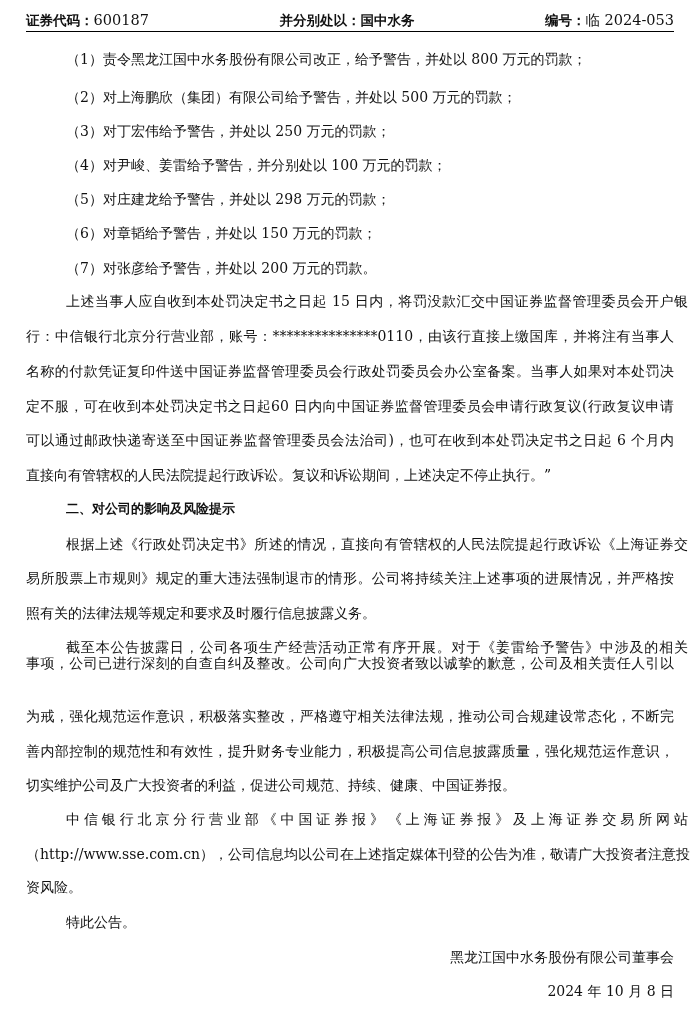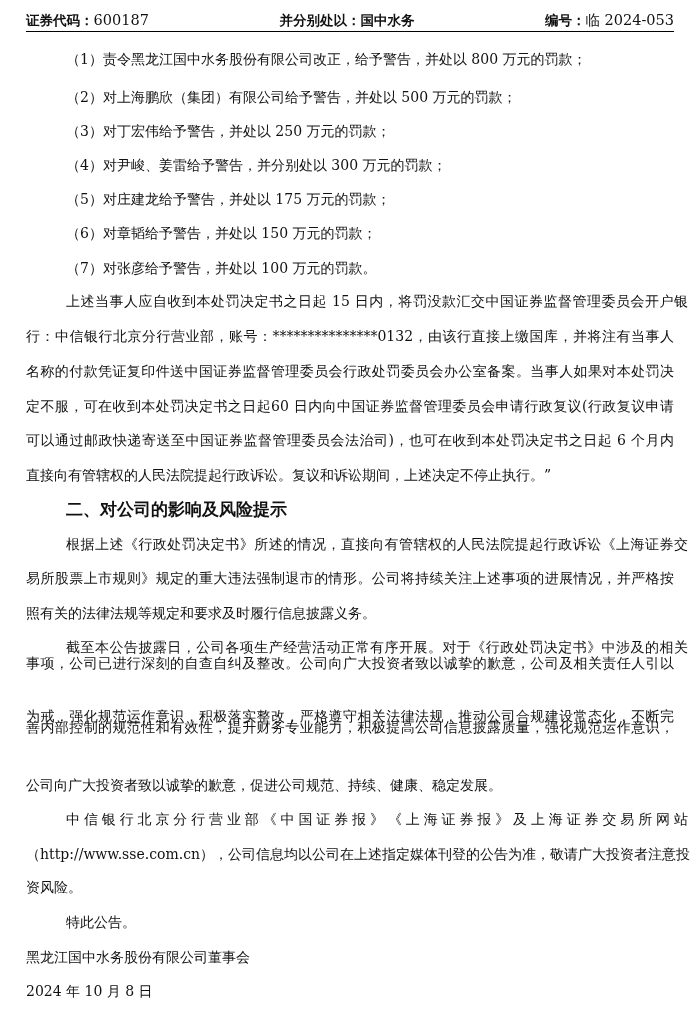--- a/index.html
+++ b/index.html
@@ -40,61 +40,62 @@
     overflow: visible;
   }
   .indent { left: 66px; width: 622px; }
   .justify {
     text-align: justify;
     text-align-last: justify;
   }
   .bold {
     font-weight: bold;
     font-family: "DejaVu Sans", "Liberation Sans", sans-serif;
-    font-size: 17px;
+    font-size: 13px;
   }
   .right {
+    text-align: right;
   }
 </style>
 </head>
 <body>
 
 <div class="header">
   <span><span class="hl">证券代码：</span><span>600187</span></span>
   <span><span class="hl">并分别处以：</span><span class="hl">国中水务</span></span>
   <span><span class="hl">编号：</span><span>临 2024-053</span></span>
 </div>
 
 <div class="line indent" style="top:50px">（1）责令黑龙江国中水务股份有限公司改正，给予警告，并处以 800 万元的罚款；</div>
 <div class="line indent" style="top:88px">（2）对上海鹏欣（集团）有限公司给予警告，并处以 500 万元的罚款；</div>
 <div class="line indent" style="top:122px">（3）对丁宏伟给予警告，并处以 250 万元的罚款；</div>
-<div class="line indent" style="top:156px">（4）对尹峻、姜雷给予警告，并分别处以 300 万元的罚款；</div>
-<div class="line indent" style="top:190px">（5）对庄建龙给予警告，并处以 175 万元的罚款；</div>
+<div class="line indent" style="top:156px">（4）对尹峻、姜雷给予警告，并分别处以 100 万元的罚款；</div>
+<div class="line indent" style="top:190px">（5）对庄建龙给予警告，并处以 298 万元的罚款；</div>
 
 <div class="line indent" style="top:224px">（6）对章韬给予警告，并处以 150 万元的罚款；</div>
-<div class="line indent" style="top:259px">（7）对张彦给予警告，并处以 100 万元的罚款。</div>
+<div class="line indent" style="top:259px">（7）对张彦给予警告，并处以 200 万元的罚款。</div>
 
 <div class="line indent justify" style="top:292px">上述当事人应自收到本处罚决定书之日起 15 日内，将罚没款汇交中国证券监督管理委员会开户银</div>
-<div class="line justify" style="top:327px">行：中信银行北京分行营业部，账号：***************0132，由该行直接上缴国库，并将注有当事人</div>
+<div class="line justify" style="top:327px">行：中信银行北京分行营业部，账号：***************0110，由该行直接上缴国库，并将注有当事人</div>
 <div class="line justify" style="top:362px">名称的付款凭证复印件送中国证券监督管理委员会行政处罚委员会办公室备案。当事人如果对本处罚决</div>
 <div class="line justify" style="top:397px">定不服，可在收到本处罚决定书之日起60 日内向中国证券监督管理委员会申请行政复议(行政复议申请</div>
 <div class="line justify" style="top:431px">可以通过邮政快递寄送至中国证券监督管理委员会法治司)，也可在收到本处罚决定书之日起 6 个月内</div>
 <div class="line" style="top:466px">直接向有管辖权的人民法院提起行政诉讼。复议和诉讼期间，上述决定不停止执行。”</div>
 
 <div class="line indent bold" style="top:500px">二、对公司的影响及风险提示</div>
 
 <div class="line indent justify" style="top:535px">根据上述《行政处罚决定书》所述的情况，直接向有管辖权的人民法院提起行政诉讼《上海证券交</div>
 <div class="line justify" style="top:569px">易所股票上市规则》规定的重大违法强制退市的情形。公司将持续关注上述事项的进展情况，并严格按</div>
 <div class="line" style="top:604px">照有关的法律法规等规定和要求及时履行信息披露义务。</div>
 
-<div class="line indent justify" style="top:638px">截至本公告披露日，公司各项生产经营活动正常有序开展。对于《行政处罚决定书》中涉及的相关</div>
+<div class="line indent justify" style="top:638px">截至本公告披露日，公司各项生产经营活动正常有序开展。对于《姜雷给予警告》中涉及的相关</div>
 <div class="line justify" style="top:654px">事项，公司已进行深刻的自查自纠及整改。公司向广大投资者致以诚挚的歉意，公司及相关责任人引以</div>
 <div class="line justify" style="top:707px">为戒，强化规范运作意识，积极落实整改，严格遵守相关法律法规，推动公司合规建设常态化，不断完</div>
-<div class="line justify" style="top:718px">善内部控制的规范性和有效性，提升财务专业能力，积极提高公司信息披露质量，强化规范运作意识，</div>
-<div class="line" style="top:776px">公司向广大投资者致以诚挚的歉意，促进公司规范、持续、健康、稳定发展。</div>
+<div class="line justify" style="top:742px">善内部控制的规范性和有效性，提升财务专业能力，积极提高公司信息披露质量，强化规范运作意识，</div>
+<div class="line" style="top:776px">切实维护公司及广大投资者的利益，促进公司规范、持续、健康、中国证券报。</div>
 
 <div class="line indent justify" style="top:810px">中信银行北京分行营业部《中国证券报》《上海证券报》及上海证券交易所网站</div>
 <div class="line justify" style="top:845px">（http://www.sse.com.cn），公司信息均以公司在上述指定媒体刊登的公告为准，敬请广大投资者注意投</div>
 <div class="line" style="top:878px">资风险。</div>
 
 <div class="line indent" style="top:913px">特此公告。</div>
 
 <div class="line right" style="top:948px">黑龙江国中水务股份有限公司董事会</div>
 <div class="line right" style="top:982px">2024 年 10 月 8 日</div>
 

